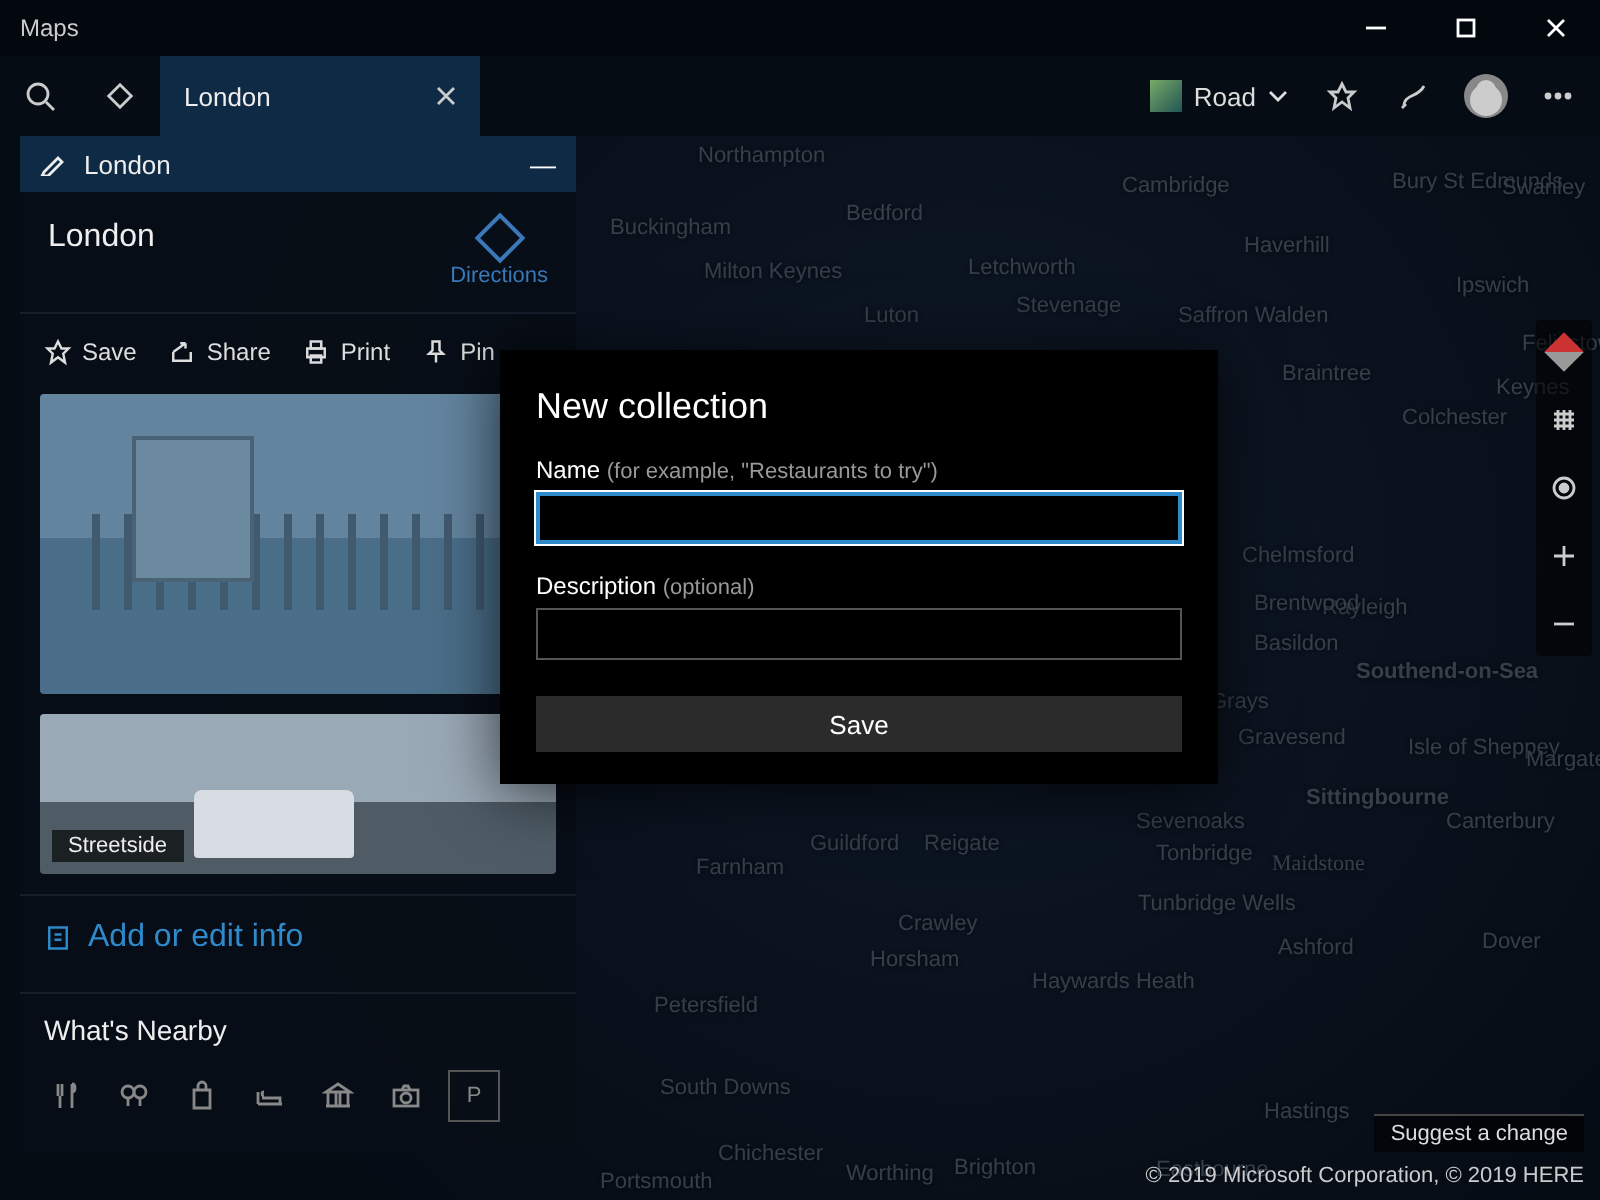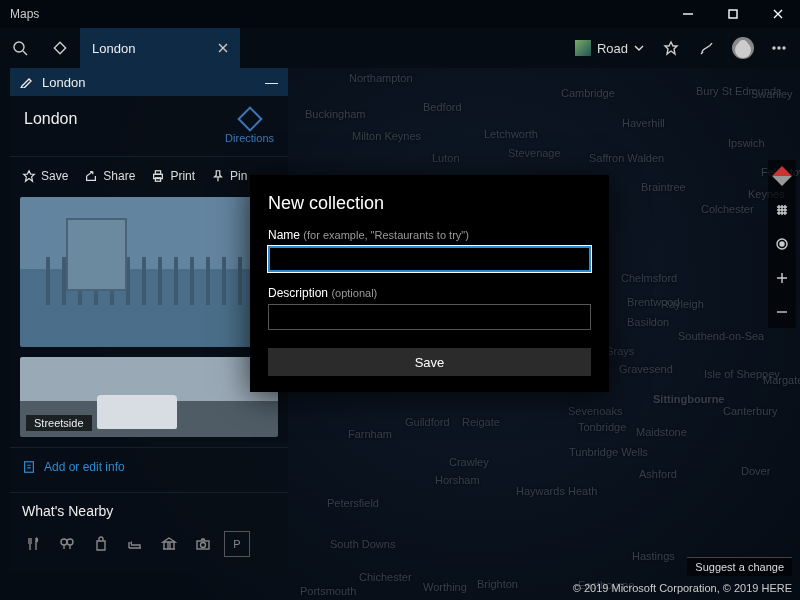--- a/index.html
+++ b/index.html
@@ -57,21 +57,21 @@
   .img.a::before { content:""; position:absolute; left:10%; right:10%; top:40%; height:32%;
     background:repeating-linear-gradient(90deg,#405a6f 0 4px, transparent 4px 16px); }
   .img.a::after { content:""; position:absolute; left:18%; top:14%; width:22%; height:46%;
     background:#6b8aa0; border:2px solid #4a6275; }
   .img.b { height:80px; background:
       linear-gradient(180deg,#9aa9b6 0 55%, #4f5c66 55% 100%);
     position:relative; overflow:hidden; }
   .img.b::before { content:""; position:absolute; left:30%; bottom:10%; width:80px; height:34px;
     background:#d7dde2; border-radius:4px 4px 2px 2px; }
   .badge { position:absolute; left:6px; bottom:6px; background:rgba(0,0,0,.65); padding:2px 8px; font-size:11px; }
-  .addinfo { padding:8px 12px 14px; color:#2e8acb; font-size:12px; display:flex; align-items:center; gap:8px; }
+  .addinfo { padding:8px 12px 14px; color:#2e8acb; font-size:16px; display:flex; align-items:center; gap:8px; }
   .nearby-h { padding:6px 12px; font-size:14px; color:#eee; }
   .nearby-row { display:flex; gap:8px; padding:6px 10px 14px; }
   .nb { width:26px; height:26px; display:flex; align-items:center; justify-content:center; color:#888; border:1px solid transparent; }
   .nb.box { border:1px solid #555; font-size:11px; }
 
   
   .rail { position:absolute; right:4px; top:160px; width:28px; background:rgba(0,0,0,.55); border-radius:2px; display:flex; flex-direction:column; align-items:center; padding:6px 0; gap:14px; color:#ccc; }
   .rail .btn { width:20px; height:20px; display:flex; align-items:center; justify-content:center; }
   .compass { width:14px; height:14px; transform:rotate(45deg); background:linear-gradient(135deg,#c33 50%, #999 50%); }
 
@@ -189,36 +189,36 @@
         <span class="maplabel" style="left: 728px; top: 69px;">Ipswich</span>
         <span class="maplabel" style="left: 751px; top: 20px;">Swanley</span>
         <span class="maplabel" style="left: 761px; top: 98px;">Felixstowe</span>
         <span class="maplabel" style="left: 748px; top: 120px;">Keynes</span>
         <span class="maplabel" style="left: 701px; top: 135px;">Colchester</span>
         <span class="maplabel" style="left: 641px; top: 113px;">Braintree</span>
         <span class="maplabel" style="left: 661px; top: 230px;">Rayleigh</span>
         <span class="maplabel" style="left: 621px; top: 185px; margin-top: 19px;">Chelmsford</span>
         <span class="maplabel" style="left: 627px; top: 228px;">Brentwood</span>
         <span class="maplabel" style="left: 627px; top: 248px;">Basildon</span>
-        <span class="maplabel" style="left: 678px; top: 262px;">Southend-on-Sea</span>
+        <span class="maplabel" style="left: 678px; top: 262px; font-weight: bold;">Southend-on-Sea</span>
         <span class="maplabel" style="left: 605px; top: 277px;">Grays</span>
         <span class="maplabel" style="left: 619px; top: 295px;">Gravesend</span>
         <span class="maplabel" style="left: 704px; top: 300px;">Isle of Sheppey</span>
         <span class="maplabel" style="left: 653px; top: 325px; font-weight: bold;">Sittingbourne</span>
         <span class="maplabel" style="left: 462px; top: 348px;">Reigate</span>
         <span class="maplabel" style="left: 449px; top: 388px;">Crawley</span>
         <span class="maplabel" style="left: 405px; top: 348px;">Guildford</span>
         <span class="maplabel" style="left: 348px; top: 360px;">Farnham</span>
         <span class="maplabel" style="left: 327px; top: 429px;">Petersfield</span>
         <span class="maplabel" style="left: 435px; top: 406px;">Horsham</span>
         <span class="maplabel" style="left: 516px; top: 417px;">Haywards Heath</span>
         <span class="maplabel" style="left: 569px; top: 378px;">Tunbridge Wells</span>
         <span class="maplabel" style="left: 578px; top: 353px;">Tonbridge</span>
         <span class="maplabel" style="left: 568px; top: 337px;">Sevenoaks</span>
-        <span class="maplabel" style="left: 636px; top: 358px;">Maidstone</span>
+        <span class="maplabel" style="left: 636px; top: 358px; font-family: Liberation Serif, serif;">Maidstone</span>
         <span class="maplabel" style="left: 723px; top: 337px;">Canterbury</span>
         <span class="maplabel" style="left: 763px; top: 306px;">Margate</span>
         <span class="maplabel" style="left: 639px; top: 400px;">Ashford</span>
         <span class="maplabel" style="left: 330px; top: 470px;">South Downs</span>
         <span class="maplabel" style="left: 359px; top: 503px;">Chichester</span>
         <span class="maplabel" style="left: 423px; top: 513px;">Worthing</span>
         <span class="maplabel" style="left: 477px; top: 510px;">Brighton</span>
         <span class="maplabel" style="left: 578px; top: 511px;">Eastbourne</span>
         <span class="maplabel" style="left: 632px; top: 482px;">Hastings</span>
         <span class="maplabel" style="left: 741px; top: 397px;">Dover</span>

